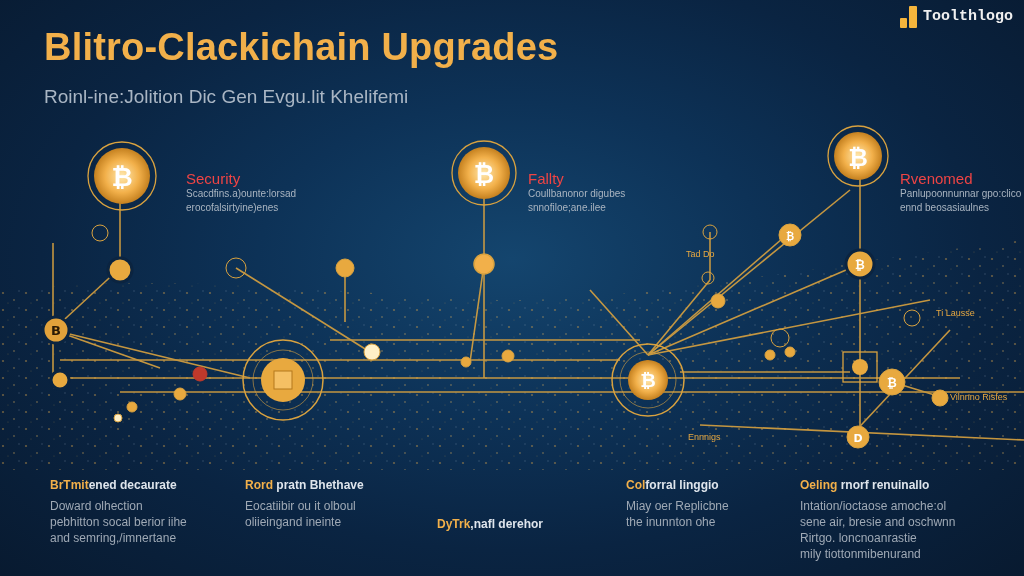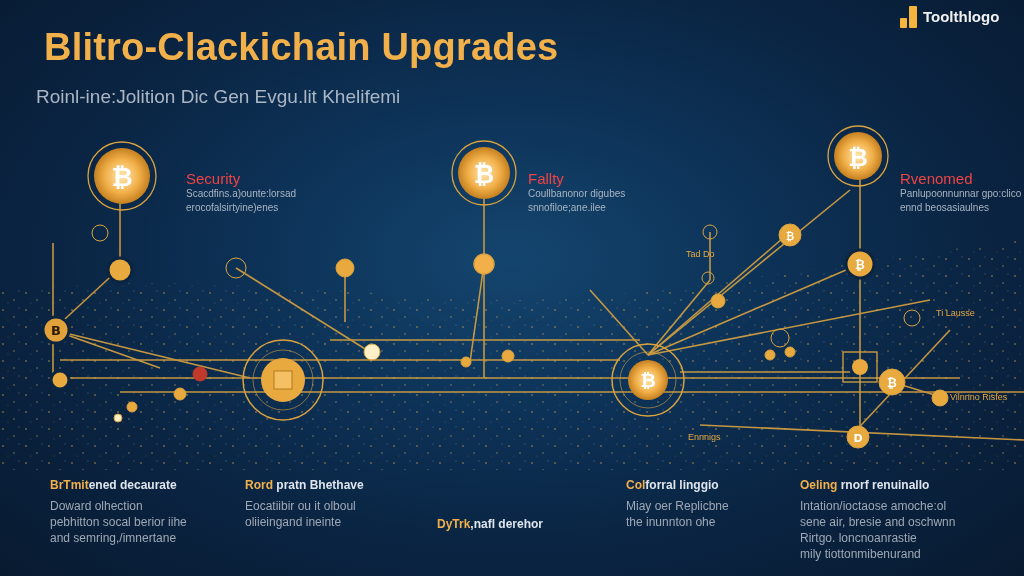--- a/index.html
+++ b/index.html
@@ -7,25 +7,25 @@
     width:1024px; height:576px; overflow:hidden; position:relative;
     background: radial-gradient(ellipse at 50% 45%, #14456e 0%, #0d3257 35%, #0a2442 65%, #081a30 100%);
     font-family: "Liberation Sans", sans-serif;
   }
   .title {
     position:absolute; left:44px; top:26px;
     font-size:38px; color:#f2b04a; font-weight:700; letter-spacing:0.2px;
     white-space:nowrap;
   }
   .subtitle {
-    position:absolute; left:36px; top:86px;
+    position:absolute; left:44px; top:86px;
     font-size:19px; color:#aab6c4; white-space:nowrap;text-align:center;
   }
   .logo {
-    position:absolute; left:900px; top:4px; display:flex; align-items:center; gap:3px;
+    position:absolute; left:900px; top:4px; display:flex; align-items:center; gap:3px;font-family:Liberation Mono, monospace;
   }
   .logo-mark { position:relative; width:20px; height:24px; }
   .logo-mark .b1 { position:absolute; left:0; bottom:0; width:7px; height:10px; background:#f5b53c; border-radius:1px; }
   .logo-mark .b2 { position:absolute; left:9px; bottom:0; width:8px; height:22px; background:#f5b53c; border-radius:1px; }
   .logo-text { color:#f0f0f0; font-weight:700; font-size:15px; }
 
   svg.diagram { position:absolute; left:0; top:0; }
 
   .label-block { position:absolute; }
   .node-title { color:#ef4444; font-size:15px; white-space:nowrap; }

